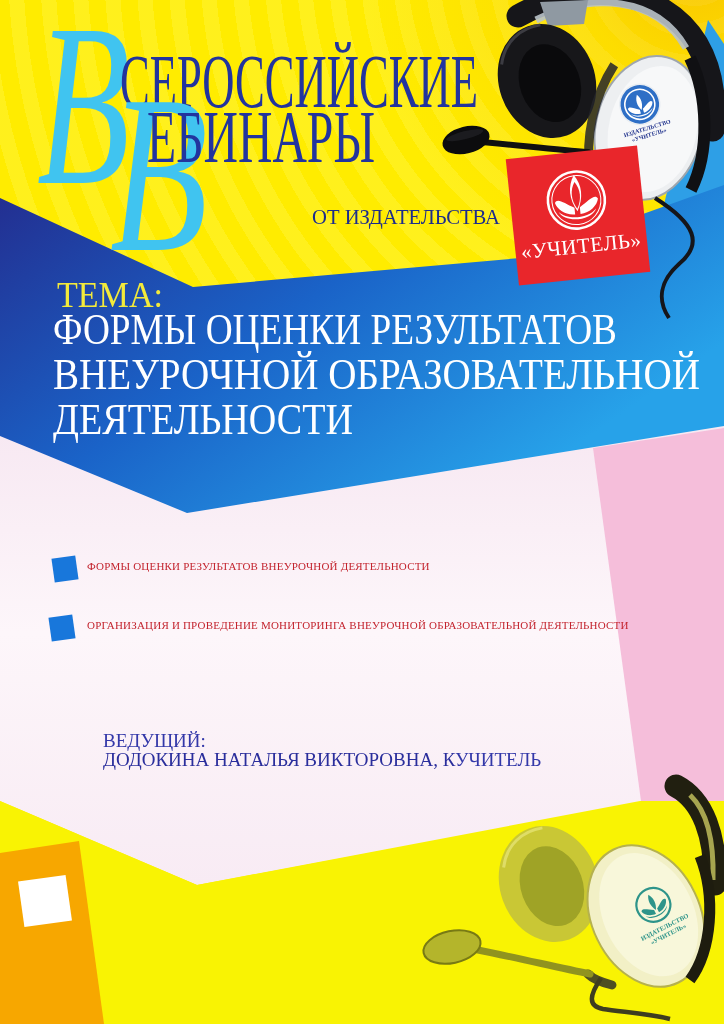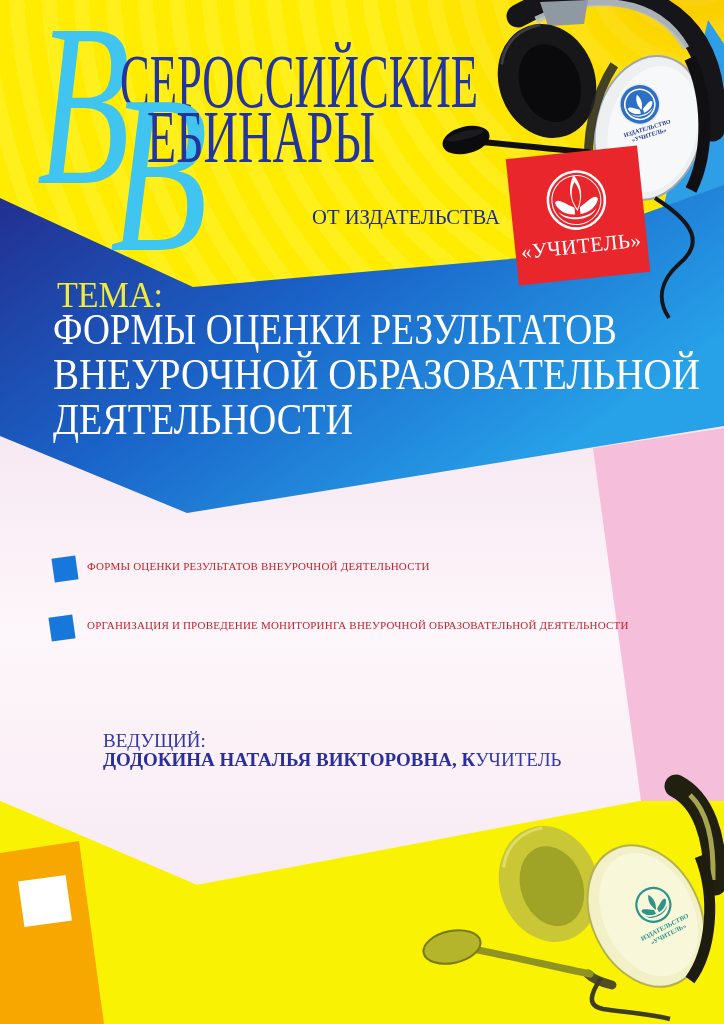--- a/index.html
+++ b/index.html
@@ -20,21 +20,21 @@
   .agenda-text{
     position:absolute;left:87px;width:560px;
     font-weight:normal;font-size:11px;line-height:16.5px;
     color:#C3242E;letter-spacing:.2px;
   }
   
   .presenter{
     position:absolute;left:103px;top:713px;width:480px;
     color:#3338A9;font-size:19px;line-height:19px;margin-top:18px;
   }
-  .presenter .bold{font-weight:bold;color:#2A2E9C;}
+  .presenter .bold{font-weight:normal;color:#2A2E9C;}
   
   .red-square{
     position:absolute;left:512px;top:152px;width:132px;height:127px;
     background:#E9262B;transform:rotate(-6deg);
   }
   .red-square .badge-name{
     position:absolute;left:0;top:82px;width:100%;text-align:center;
     color:#fff;font-size:21px;letter-spacing:.5px;white-space:nowrap;
   }
   

